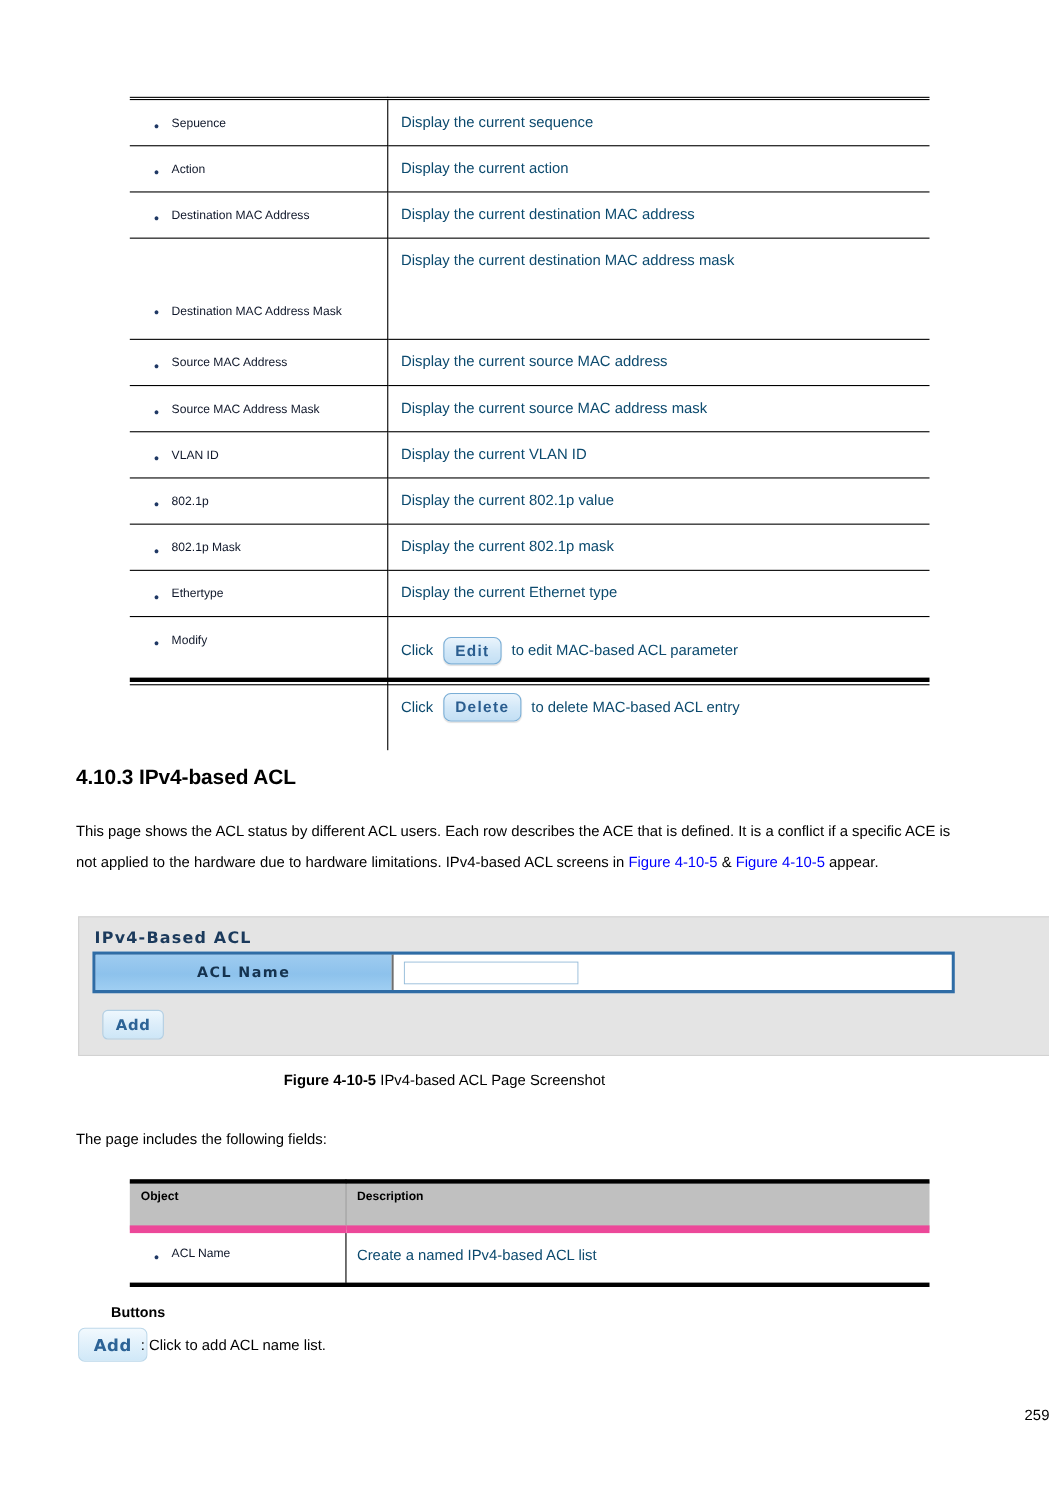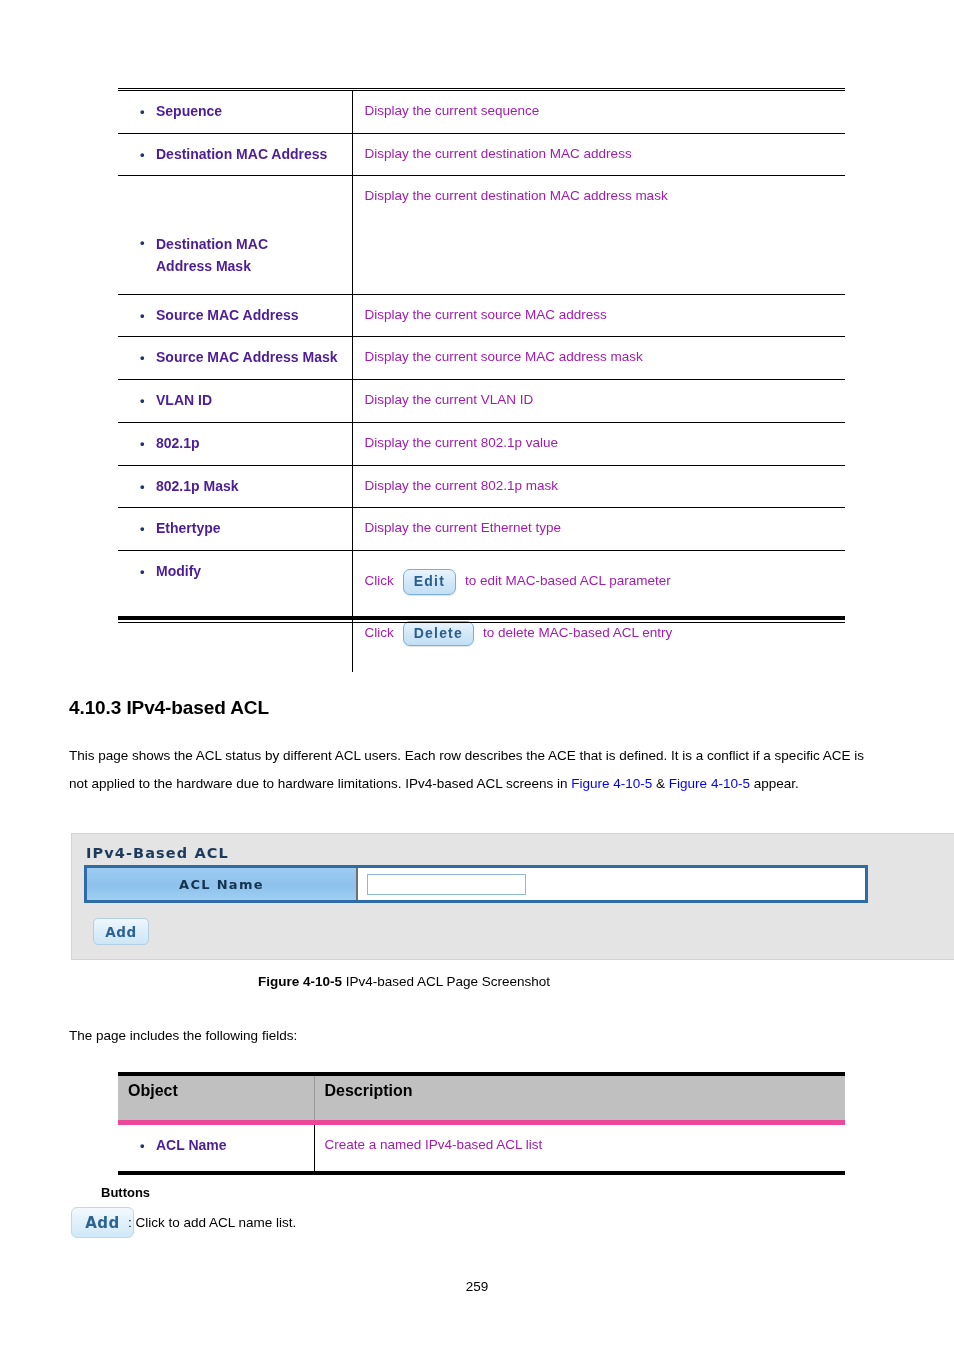--- a/index.html
+++ b/index.html
@@ -70,37 +70,37 @@
     left: 118px;
     width: 727px;
     height: 1px;
     background: #000;
   }
 
   
   .bullet-label {
     position: relative;
     padding-left: 16px;
-    font-weight: bold;
-    color: #4c1d95;
-    font-size: 14px;
+    font-weight: normal;
+    color: #0f172a;
+    font-size: 11px;
     line-height: 1.55;
   }
   .bullet-label::before {
     content: "\2022";
     position: absolute;
     left: 0;
     top: -1px;
     color: #1F3864;
     font-size: 13px;
   }
 
   .plain-text {
     font-size: 13.5px;
-    color: #a21caf;
+    color: #0c4a6e;
     line-height: 1.55;
     text-align: right;
   }
 
   
   .click-line {
     display: flex;
     align-items: center;
     gap: 9px;
     font-size: 13.5px;
@@ -251,25 +251,25 @@
     left: 118px;
     top: 1072px;
     width: 727px;
     border-collapse: collapse;
     table-layout: fixed;
     border-top: 4px solid #000;
     border-bottom: 4px solid #000;
   }
   #fields-table thead th {
     background: #c0c0c0;
-    font-size: 16px;
+    font-size: 11px;
     font-weight: bold;
     text-align: left;
     padding: 6px 8px 20px 10px;
-    border-bottom: 5px solid #ec4899;
+    border-bottom: 7px solid #ec4899;
     border-right: 1px solid #9a9a9a;
     color: #000;
   }
   #fields-table thead th:last-child { border-right: none; }
   #fields-table th.obj-col { width: 196px; }
   #fields-table tbody td {
     font-size: 13.5px;
     padding: 10px 8px 14px 10px;
     vertical-align: top;
     border-bottom: 1px solid #000;
@@ -318,21 +318,21 @@
     margin-left: -6px;
     padding-bottom: 1px;
   }
 
   
   #page-number {
     position: absolute;
     left: 0;
     top: 1279px;
     width: 954px;
-    text-align: center;
+    text-align: right;
     font-size: 13.5px;
     color: #000;
   }
 </style>
 </head>
 <body>
 
 <div class="page">
 
   <table id="mac-acl-table" class="desc-table">
@@ -340,20 +340,28 @@
 
       <tr>
         <td class="obj-cell">
           <span class="bullet-label">Sepuence</span>
         </td>
         <td class="desc-cell">
           <span class="plain-text">Display the current sequence</span>
         </td>
       </tr>
 
+      <tr>
+        <td class="obj-cell">
+          <span class="bullet-label">Action</span>
+        </td>
+        <td class="desc-cell">
+          <span class="plain-text">Display the current action</span>
+        </td>
+      </tr>
 
       <tr>
         <td class="obj-cell">
           <span class="bullet-label">Destination MAC Address</span>
         </td>
         <td class="desc-cell">
           <span class="plain-text">Display the current destination MAC address</span>
         </td>
       </tr>
 

